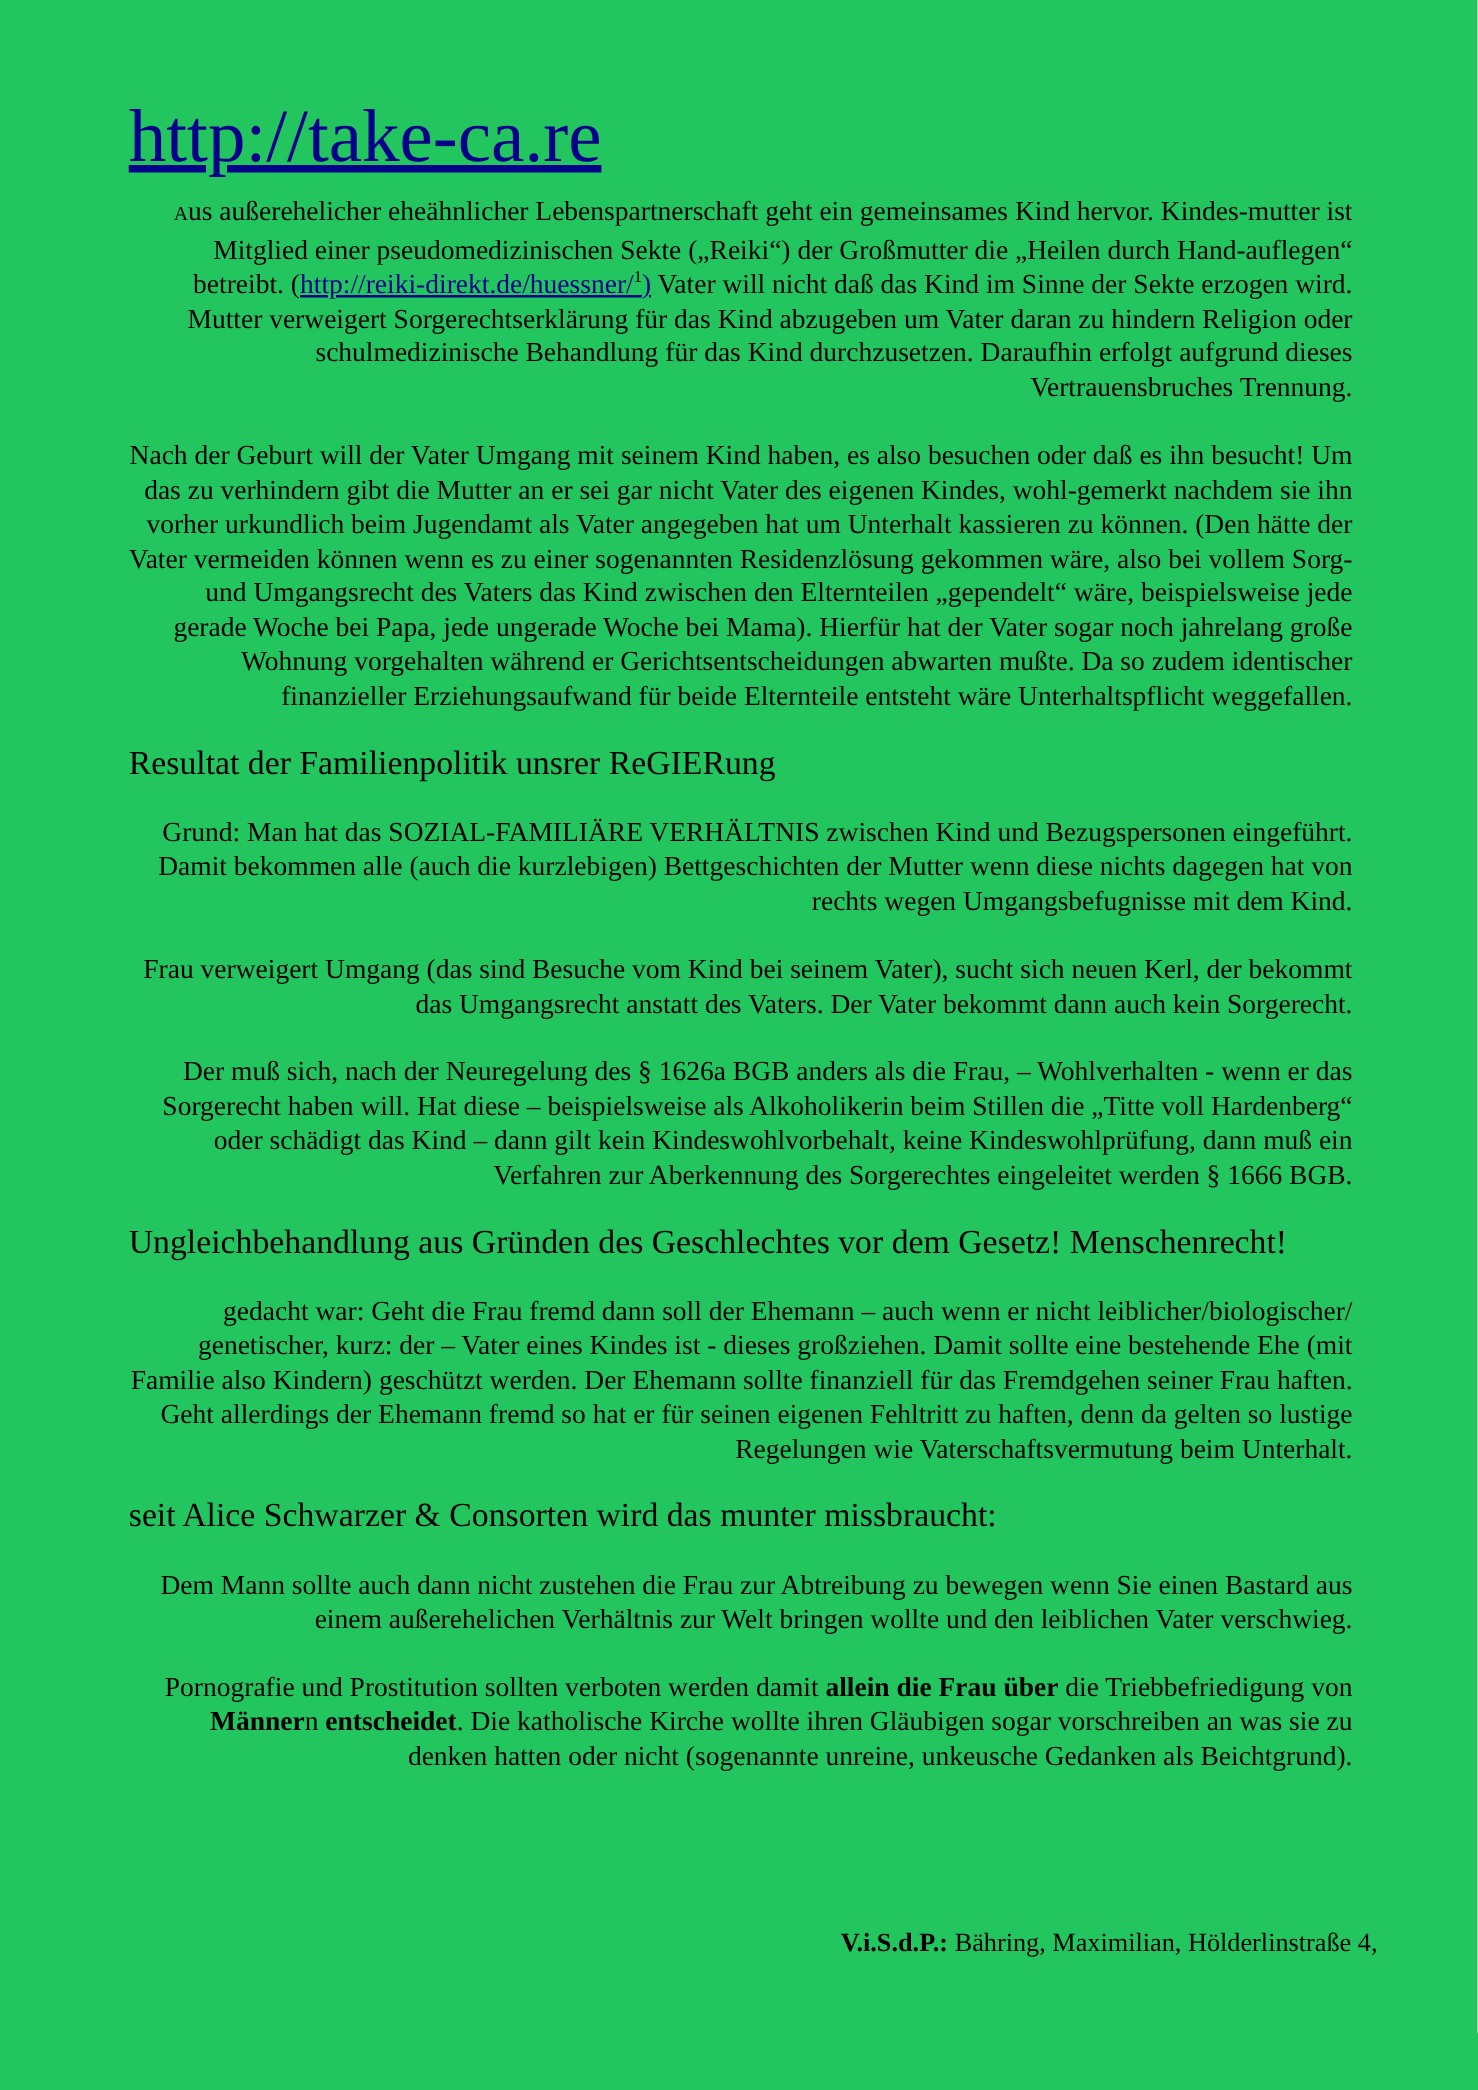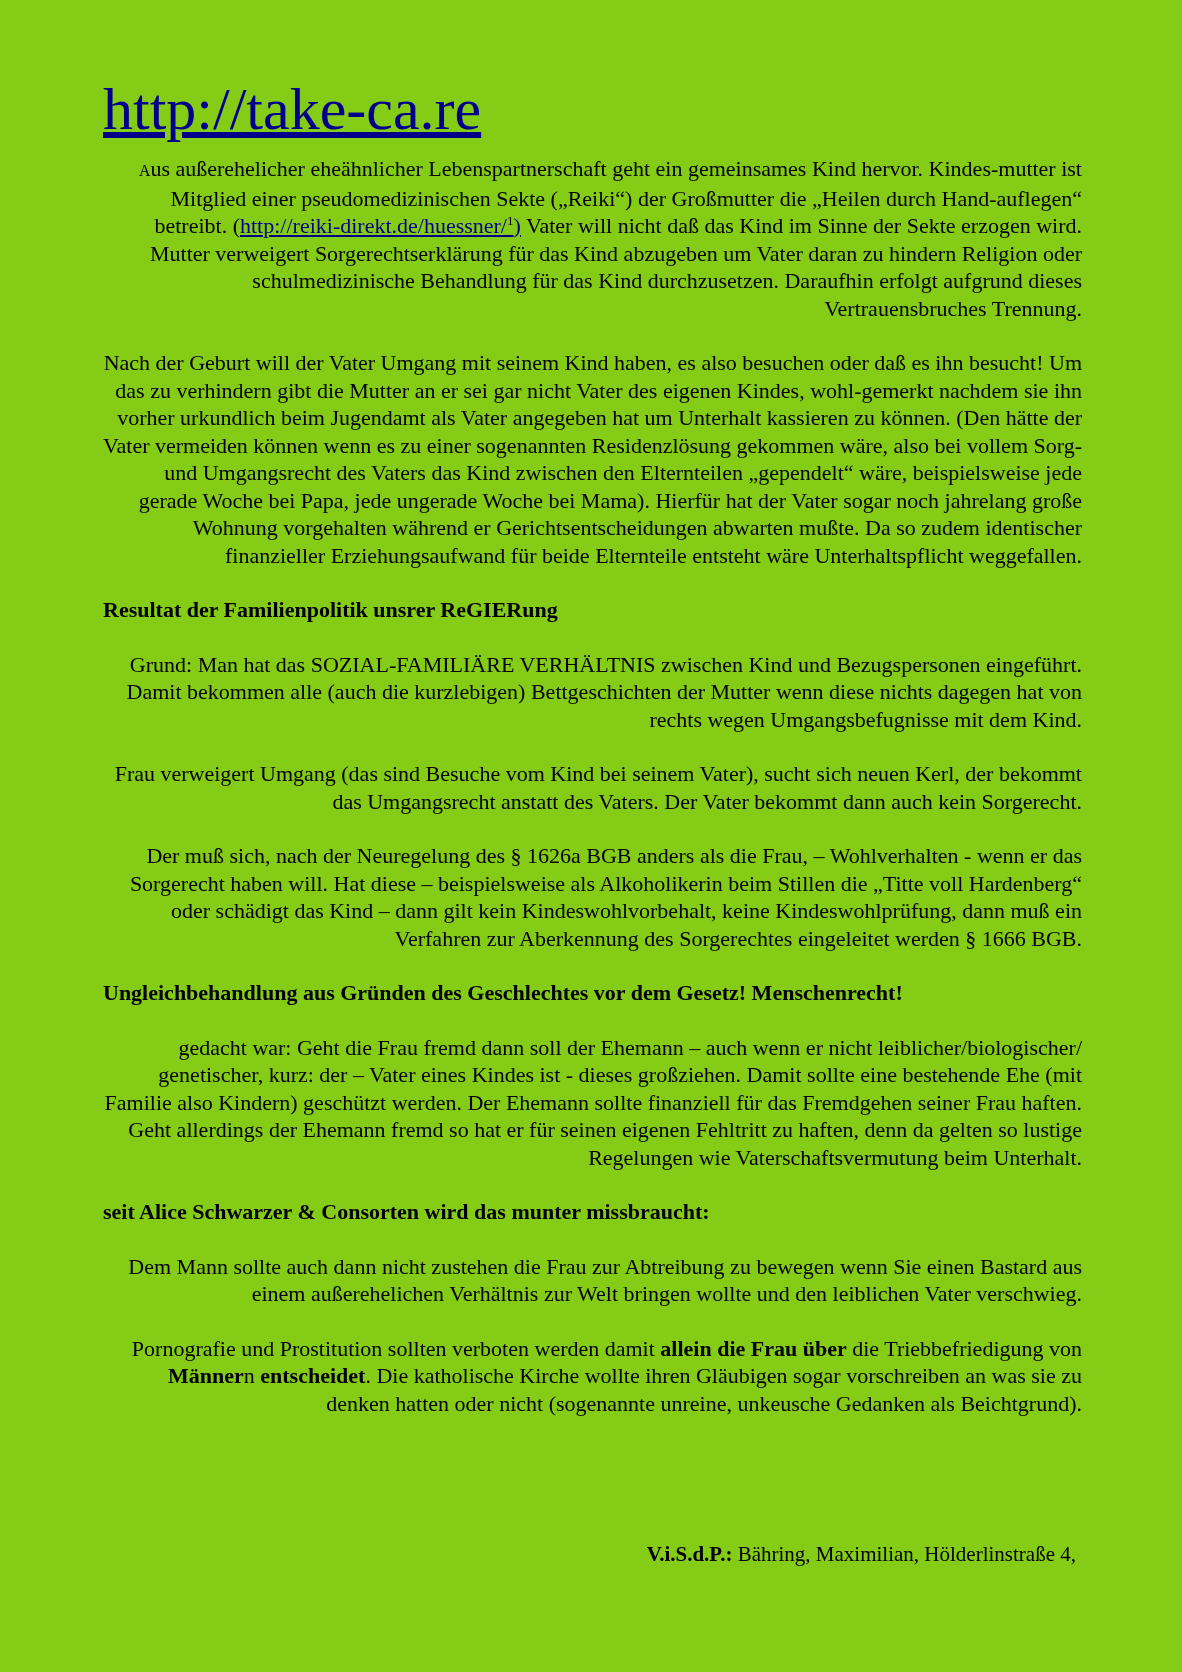--- a/index.html
+++ b/index.html
@@ -1,21 +1,21 @@
 <!DOCTYPE html>
 <html lang="de"><head>
 <meta charset="utf-8">
 <style>
   html,body { margin:0; padding:0; background:#e8e8e8; }
   .page {
     position: relative;
     width: 1182px;
     height: 1672px;
     margin: 0 auto;
-    background: #84cc16;
+    background: #22c55e;
     font-family: "Liberation Serif", serif;
     color: #000000;
     overflow: hidden;
   }
   .content {
     padding: 78px 100px 0 103px;
   }
   .doc-title {
     margin: 0 0 12px 0;
     line-height: 1.05;
@@ -28,22 +28,22 @@
     cursor: pointer;
   }
   p.body-par {
     font-size: 22px;
     line-height: 27.5px;
     margin: 27px 0 0 0;
     text-align: right;
   }
   p.first-par { margin-top: 14px; }
   p.bold-heading {
-    font-weight: bold;
-    font-size: 22px;
+    font-weight: normal;
+    font-size: 27px;
     line-height: 27.5px;
     margin: 27px 0 0 0;
   }
   .small-initial { font-size: 0.72em; }
   a.doc-link {
     color: #00008B;
     text-decoration: underline;
     cursor: pointer;
   }
   sup.footnote-ref {
@@ -68,21 +68,21 @@
     margin-left: 6px;
   }
   .footnote-text sup {
     font-size: 0.62em;
     vertical-align: super;
     line-height: 0;
   }
   .page-footer {
     position: absolute;
     top: 1540px;
-    right: 106px;
+    right: 80px;
     text-align: right;
     font-size: 21px;
     line-height: 28.5px;
   }
 </style>
 </head>
 <body>
 
 <div class="page">
   <div class="content">

